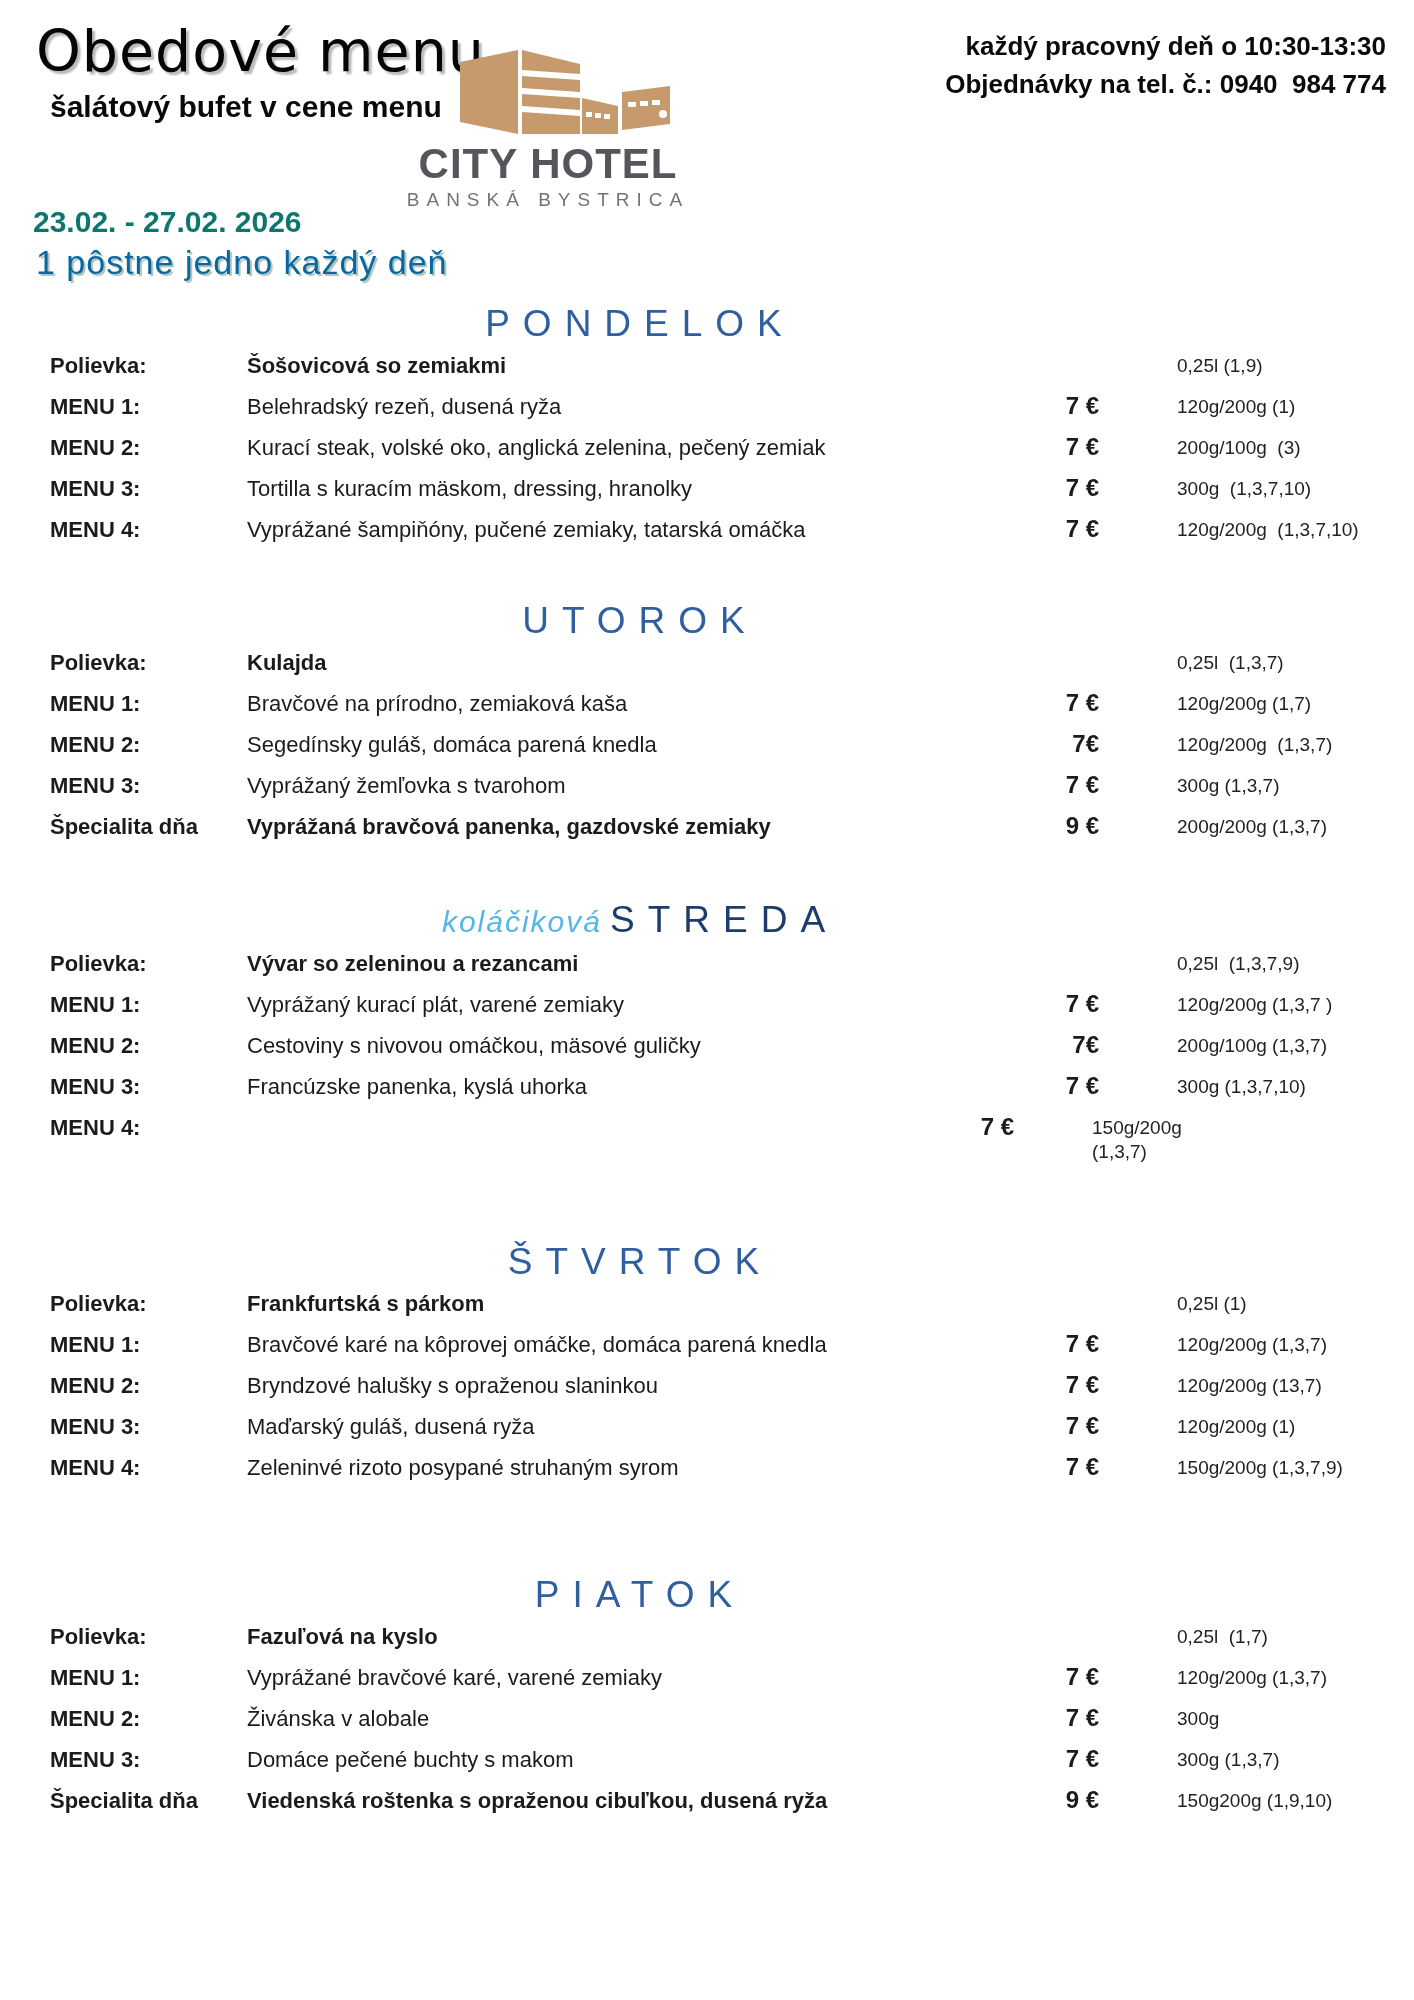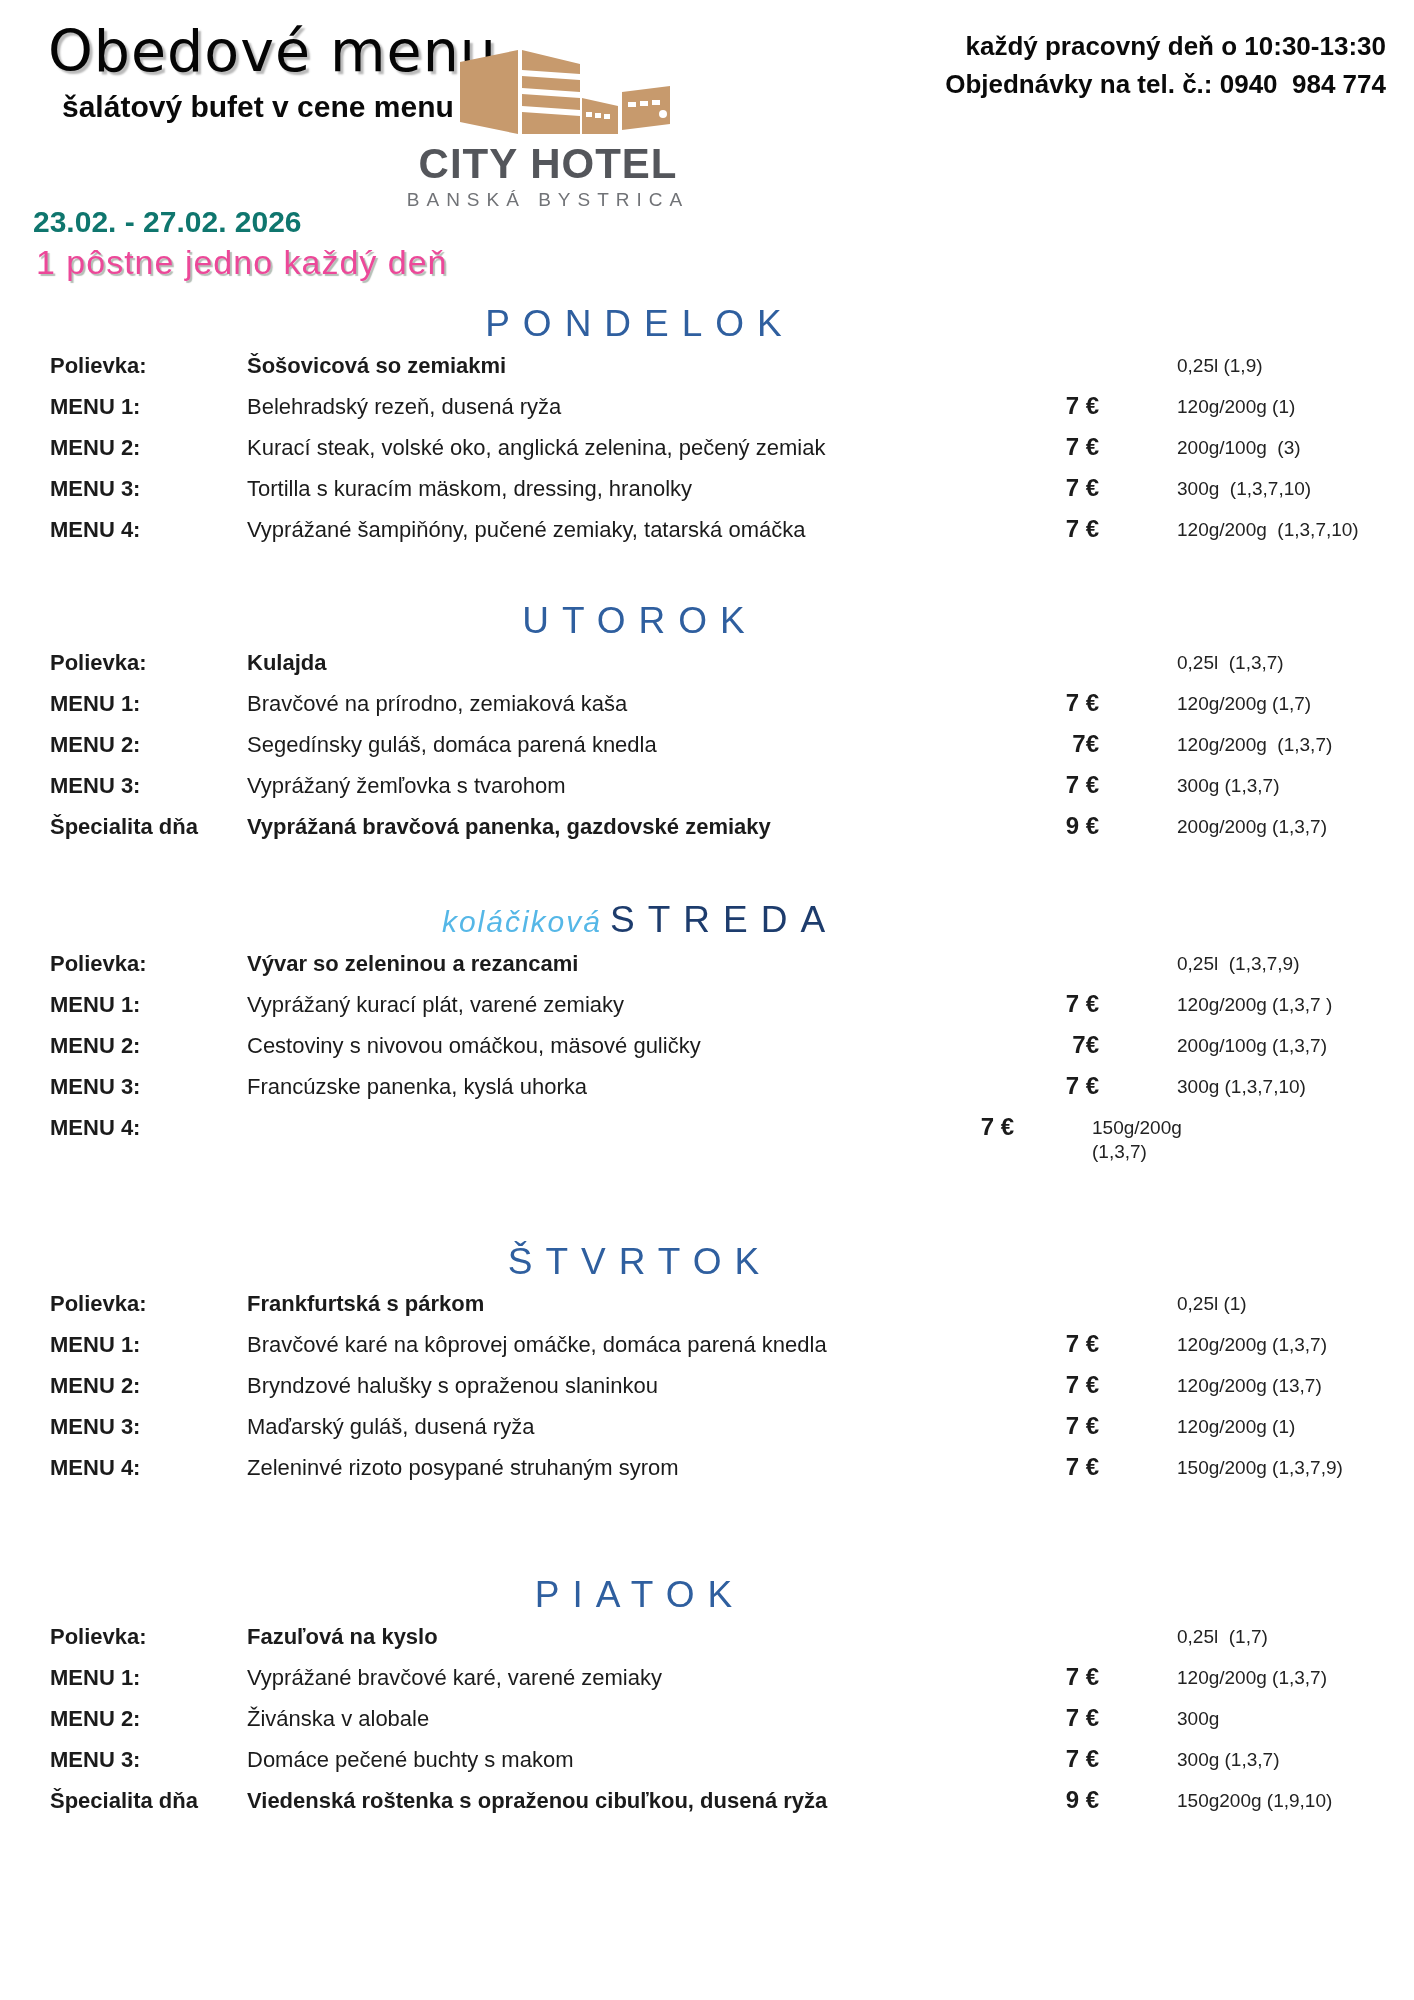--- a/index.html
+++ b/index.html
@@ -2,36 +2,36 @@
 <html lang="sk"><head>
 <meta charset="utf-8">
 <style>
   * { margin:0; padding:0; box-sizing:border-box; }
   html,body { width:1414px; height:2000px; background:#ffffff; overflow:hidden;
               font-family:"Liberation Sans", sans-serif; color:#1b1b1b; }
   .page { position:relative; width:1414px; height:2000px; }
 
   
   .header { position:relative; height:185px; }
-  .title-block { position:absolute; left:48px; top:18px; }
+  .title-block { position:absolute; left:36px; top:18px; }
   .main-title { font-family:"DejaVu Sans", sans-serif; font-size:57px; font-weight:400;
                 color:#050505; letter-spacing:1px; text-shadow:3px 3px 2px #b9b9b9; }
   .sub-title { font-size:30px; font-weight:700; margin:6px 0 0 14px; color:#0a0a0a; }
 
   .logo { position:absolute; left:398px; top:46px; width:300px; text-align:center; }
   .logo svg { display:block; margin:0 auto; }
   .logo-name { font-size:42px; font-weight:700; color:#54565b; letter-spacing:1px; line-height:1.05; }
   .logo-city { font-size:19px; font-weight:400; color:#717377; letter-spacing:7px; margin-top:3px; }
 
   .right-info { position:absolute; right:28px; top:28px; text-align:right; }
   .right-info div { font-size:26px; font-weight:700; color:#0a0a0a; line-height:1.45; white-space:pre-wrap; }
 
   
   .date-line { margin:20px 0 0 33px; font-size:30px; font-weight:700; color:#0f766e; }
-  .green-note { margin:4px 0 0 36px; font-size:34px; color:#ec4899;
+  .green-note { margin:4px 0 0 36px; font-size:34px; color:#0369a1;
                 text-shadow:2px 2px 1px rgba(40,70,45,0.35); letter-spacing:1px; }
 
   
   .day-heading { width:1280px; text-align:center; font-size:37px; line-height:44px;
                  color:#2f5f9f; letter-spacing:13px; font-weight:400; }
   .day-heading .prefix { font-size:30px; letter-spacing:2px; font-style:italic;
                          color:#55b7e7; margin-right:8px; }
   .day-streda .day-main { color:#1d3c6d; }
 
   .rows { margin-top:4px; }

